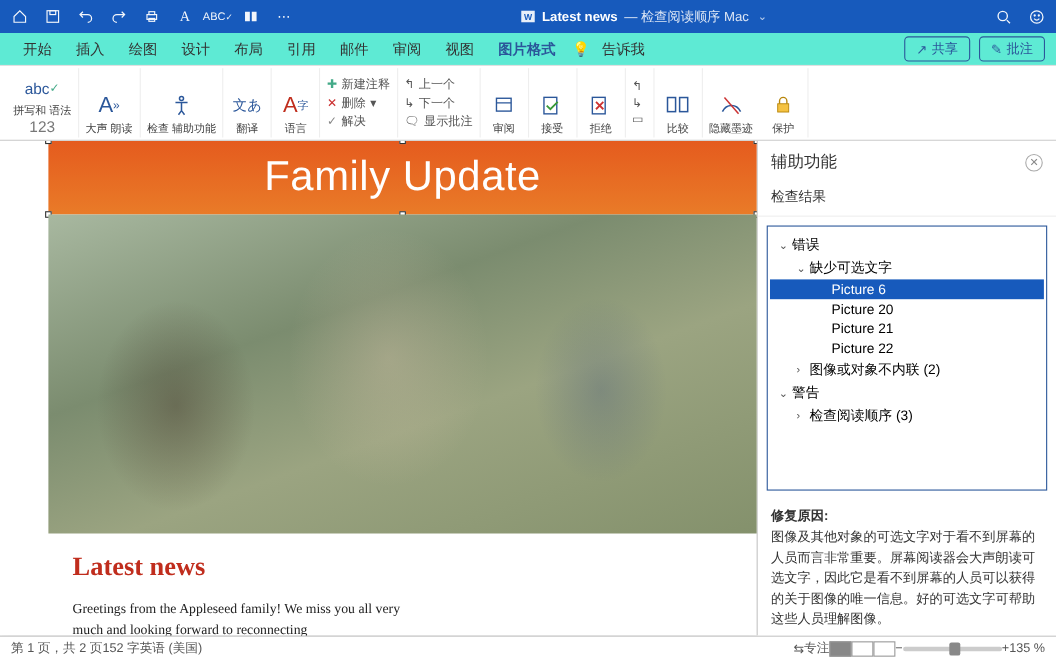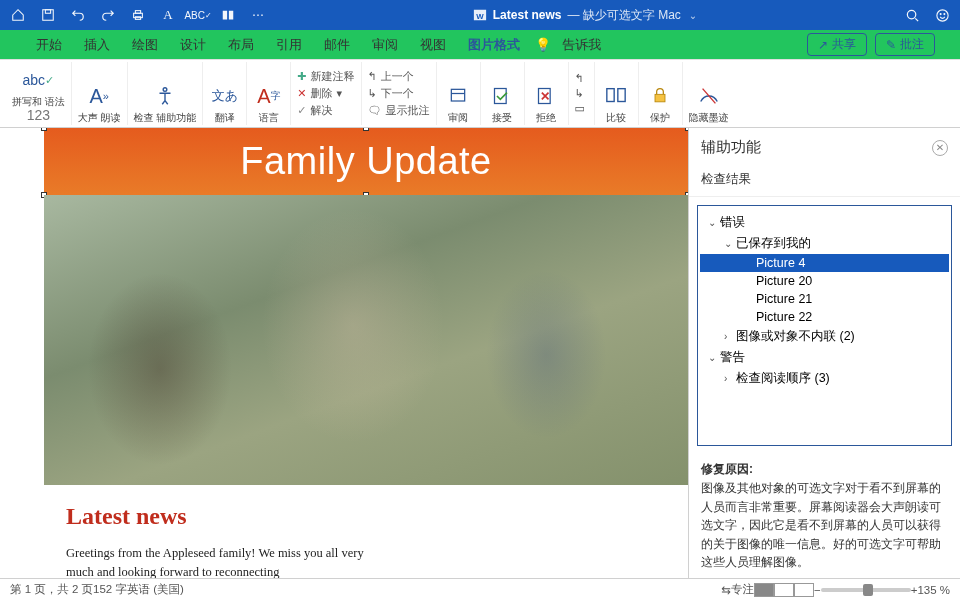--- a/index.html
+++ b/index.html
@@ -6,21 +6,21 @@
   body { width: 960px; height: 600px; overflow: hidden; background: #f3f2f1; display: flex; flex-direction: column; }
   
   .titlebar { height: 30px; background: #175ABC; color: #fff; display: flex; align-items: center; padding: 0 10px; font-size: 12px; }
   .titlebar .tb-left { display: flex; gap: 14px; align-items: center; }
   .titlebar .tb-center { flex: 1; text-align: center; display: flex; align-items: center; justify-content: center; gap: 6px; }
   .titlebar .tb-right { display: flex; gap: 14px; }
   .tb-icon { width: 16px; height: 16px; display: flex; align-items: center; justify-content: center; opacity: .95; cursor: pointer; }
   .titlebar .save-status { opacity: .85; }
   .titlebar .caret { opacity: .7; font-size: 10px; margin-left: 2px; }
   
-  .tabstrip { height: 30px; background: #22c55e; border-bottom: 1px solid #e0e0e0; display: flex; align-items: center; padding: 0 25px; font-size: 13px; }
+  .tabstrip { height: 30px; background: #5eead4; border-bottom: 1px solid #e0e0e0; display: flex; align-items: center; padding: 0 10px; font-size: 13px; }
   .tabstrip .tab { padding: 0 11px; height: 100%; display: flex; align-items: center; cursor: pointer; color: #333; }
   .tabstrip .tab.active { color: #2B579A; font-weight: 600; }
   .tabstrip .spacer { flex: 1; }
   .tabstrip .share, .tabstrip .pizhu { border: 1px solid #2B579A; color: #2B579A; border-radius: 4px; padding: 2px 10px; font-size: 12px; margin-left: 8px; cursor: pointer; display: flex; align-items: center; gap: 4px; }
   .bulb { margin-left: 4px; color: #555; }
   
   .ribbon { height: 68px; background: #fff; border-bottom: 1px solid #d0d0d0; display: flex; align-items: stretch; padding: 2px 6px; font-size: 10px; color: #444; }
   .rgroup { display: flex; flex-direction: column; align-items: center; justify-content: flex-end; padding: 2px 6px; border-right: 1px solid #eee; min-width: 44px; cursor: pointer; }
   .rgroup svg, .rgroup .glyph { height: 28px; display: flex; align-items: center; justify-content: center; color: #2B579A; font-size: 20px; }
   .rgroup .rlabel { margin-top: 2px; line-height: 1.1; text-align: center; white-space: nowrap; }
@@ -101,21 +101,21 @@
         </svg>
       </span>
     <span class="tb-icon">⋯</span>
   </div>
   <div class="tb-center">
     <svg width="14" height="14" viewBox="0 0 16 16">
         <rect x="1" y="2" width="14" height="12" fill="#fff" opacity=".9"></rect>
         <text x="8" y="12" text-anchor="middle" font-size="9" fill="#175ABC" font-weight="bold">W</text>
       </svg>
     <b>Latest news</b>
-    <span class="save-status">— 缺少可选文字 Mac</span>
+    <span class="save-status">— 检查阅读顺序 Mac</span>
     <span class="caret">⌄</span>
   </div>
   <div class="tb-right">
     <span class="tb-icon">
         <svg viewBox="0 0 16 16" width="15" height="15" fill="none" stroke="#fff" stroke-width="1.3">
           <circle cx="7" cy="7" r="4.5"></circle>
           <path d="m11 11 3 3"></path>
         </svg>
       </span>
     <span class="tb-icon">
@@ -242,37 +242,37 @@
   </div>
   <div class="rgroup">
     <span class="glyph">
         <svg width="22" height="20" viewBox="0 0 24 24" fill="none" stroke="#2B579A" stroke-width="1.5">
           <rect x="2" y="4" width="8" height="14"></rect>
           <rect x="14" y="4" width="8" height="14"></rect>
         </svg>
       </span>
     <span class="rlabel">比较</span>
   </div>
+  <div class="rgroup" style="border-right:none;">
+    <span class="glyph">
+        <svg width="22" height="20" viewBox="0 0 24 24" fill="none" stroke="#2B579A" stroke-width="1.5">
+          <path d="M3 18c4-8 14-8 18 0"></path>
+          <path d="M5 4l14 16" stroke="#c33"></path>
+        </svg>
+      </span>
+    <span class="rlabel">隐藏墨迹</span>
+  </div>
   <div class="rgroup">
     <span class="glyph">
         <svg width="20" height="20" viewBox="0 0 24 24" fill="#F5C242" stroke="#B8860B" stroke-width="1">
           <rect x="6" y="10" width="12" height="9"></rect>
           <path d="M8 10V7a4 4 0 0 1 8 0v3" fill="none" stroke-width="1.5"></path>
         </svg>
       </span>
     <span class="rlabel">保护</span>
-  </div>
-  <div class="rgroup" style="border-right:none;">
-    <span class="glyph">
-        <svg width="22" height="20" viewBox="0 0 24 24" fill="none" stroke="#2B579A" stroke-width="1.5">
-          <path d="M3 18c4-8 14-8 18 0"></path>
-          <path d="M5 4l14 16" stroke="#c33"></path>
-        </svg>
-      </span>
-    <span class="rlabel">隐藏墨迹</span>
   </div>
 </div>
 
 <div class="workarea">
   <div class="docpane">
     <div class="page">
       <div class="banner">
         <span>Family Update</span>
 
         <span class="handle" style="top:-3px;left:-3px;"></span>
@@ -296,25 +296,25 @@
       <span class="close-x">✕</span>
     </div>
     <div class="sp-sub">检查结果</div>
     <div class="treebox">
       <div class="node l1">
           <span class="tw">⌄</span>
           <span>错误</span>
         </div>
       <div class="node l2">
           <span class="tw">⌄</span>
-          <span>已保存到我的</span>
+          <span>缺少可选文字</span>
         </div>
       <div class="node l3 selected">
           <span class="tw"></span>
-          <span>Picture 4</span>
+          <span>Picture 6</span>
         </div>
       <div class="node l3">
           <span class="tw"></span>
           <span>Picture 20</span>
         </div>
       <div class="node l3">
           <span class="tw"></span>
           <span>Picture 21</span>
         </div>
       <div class="node l3">

